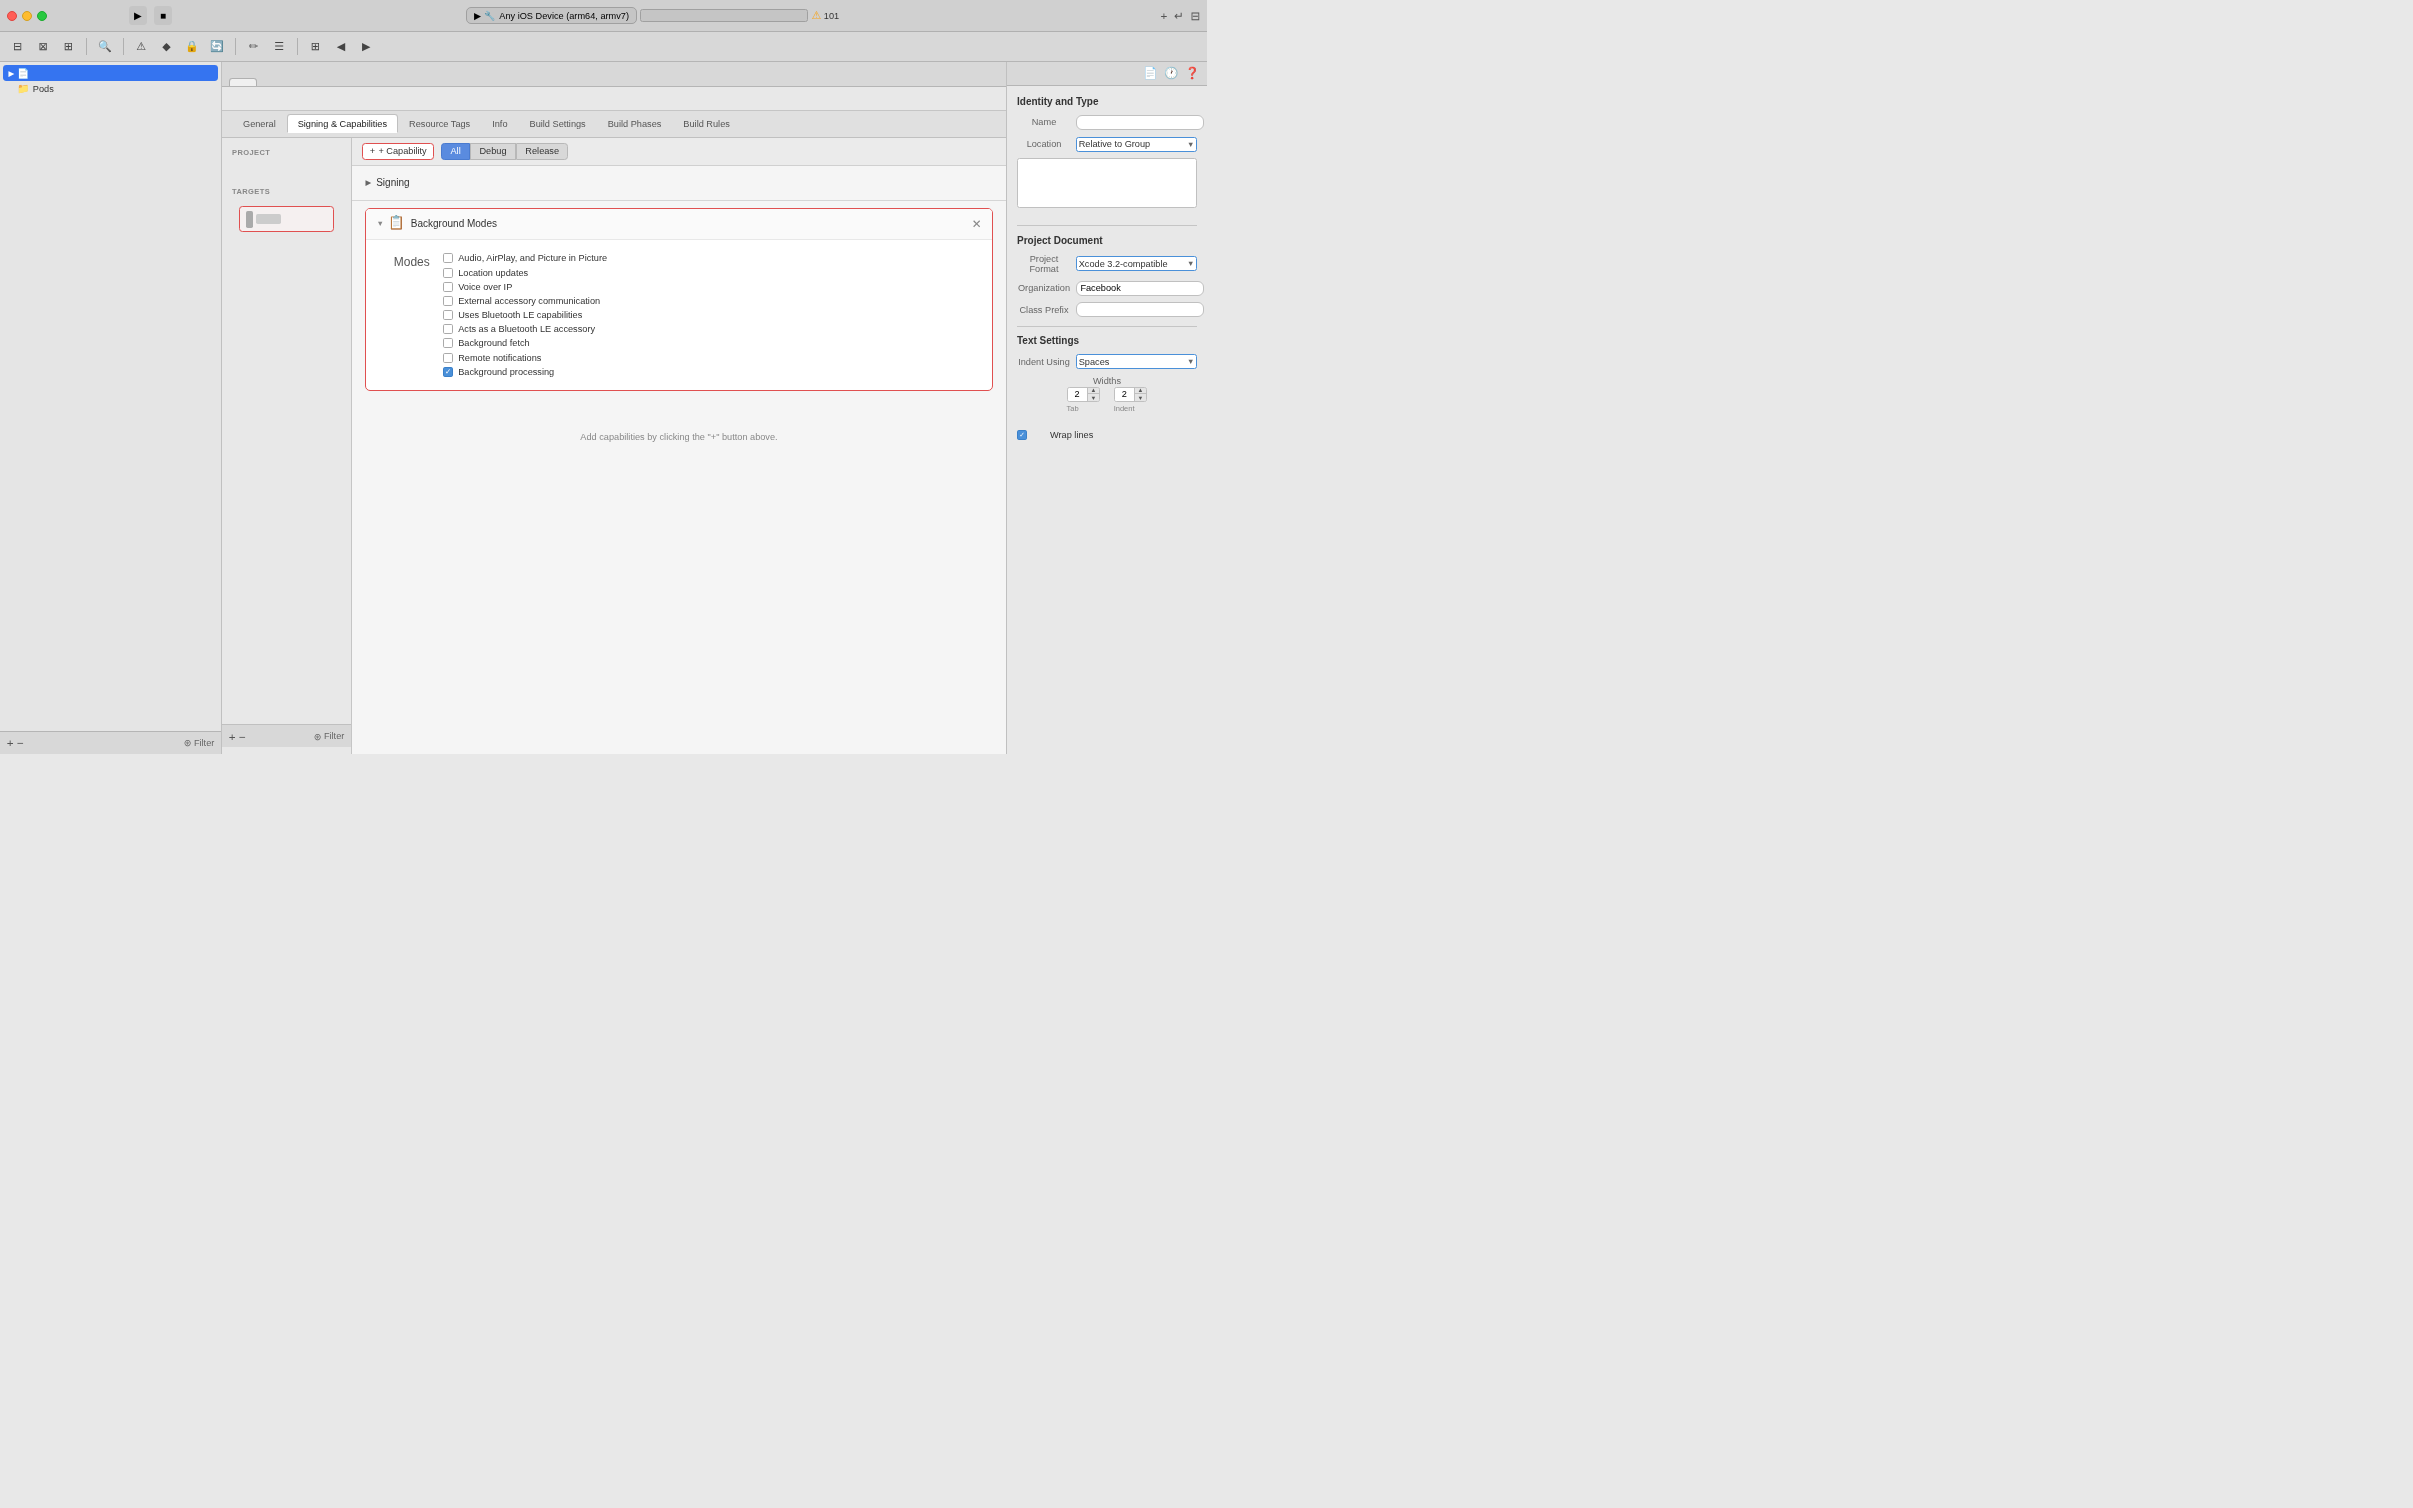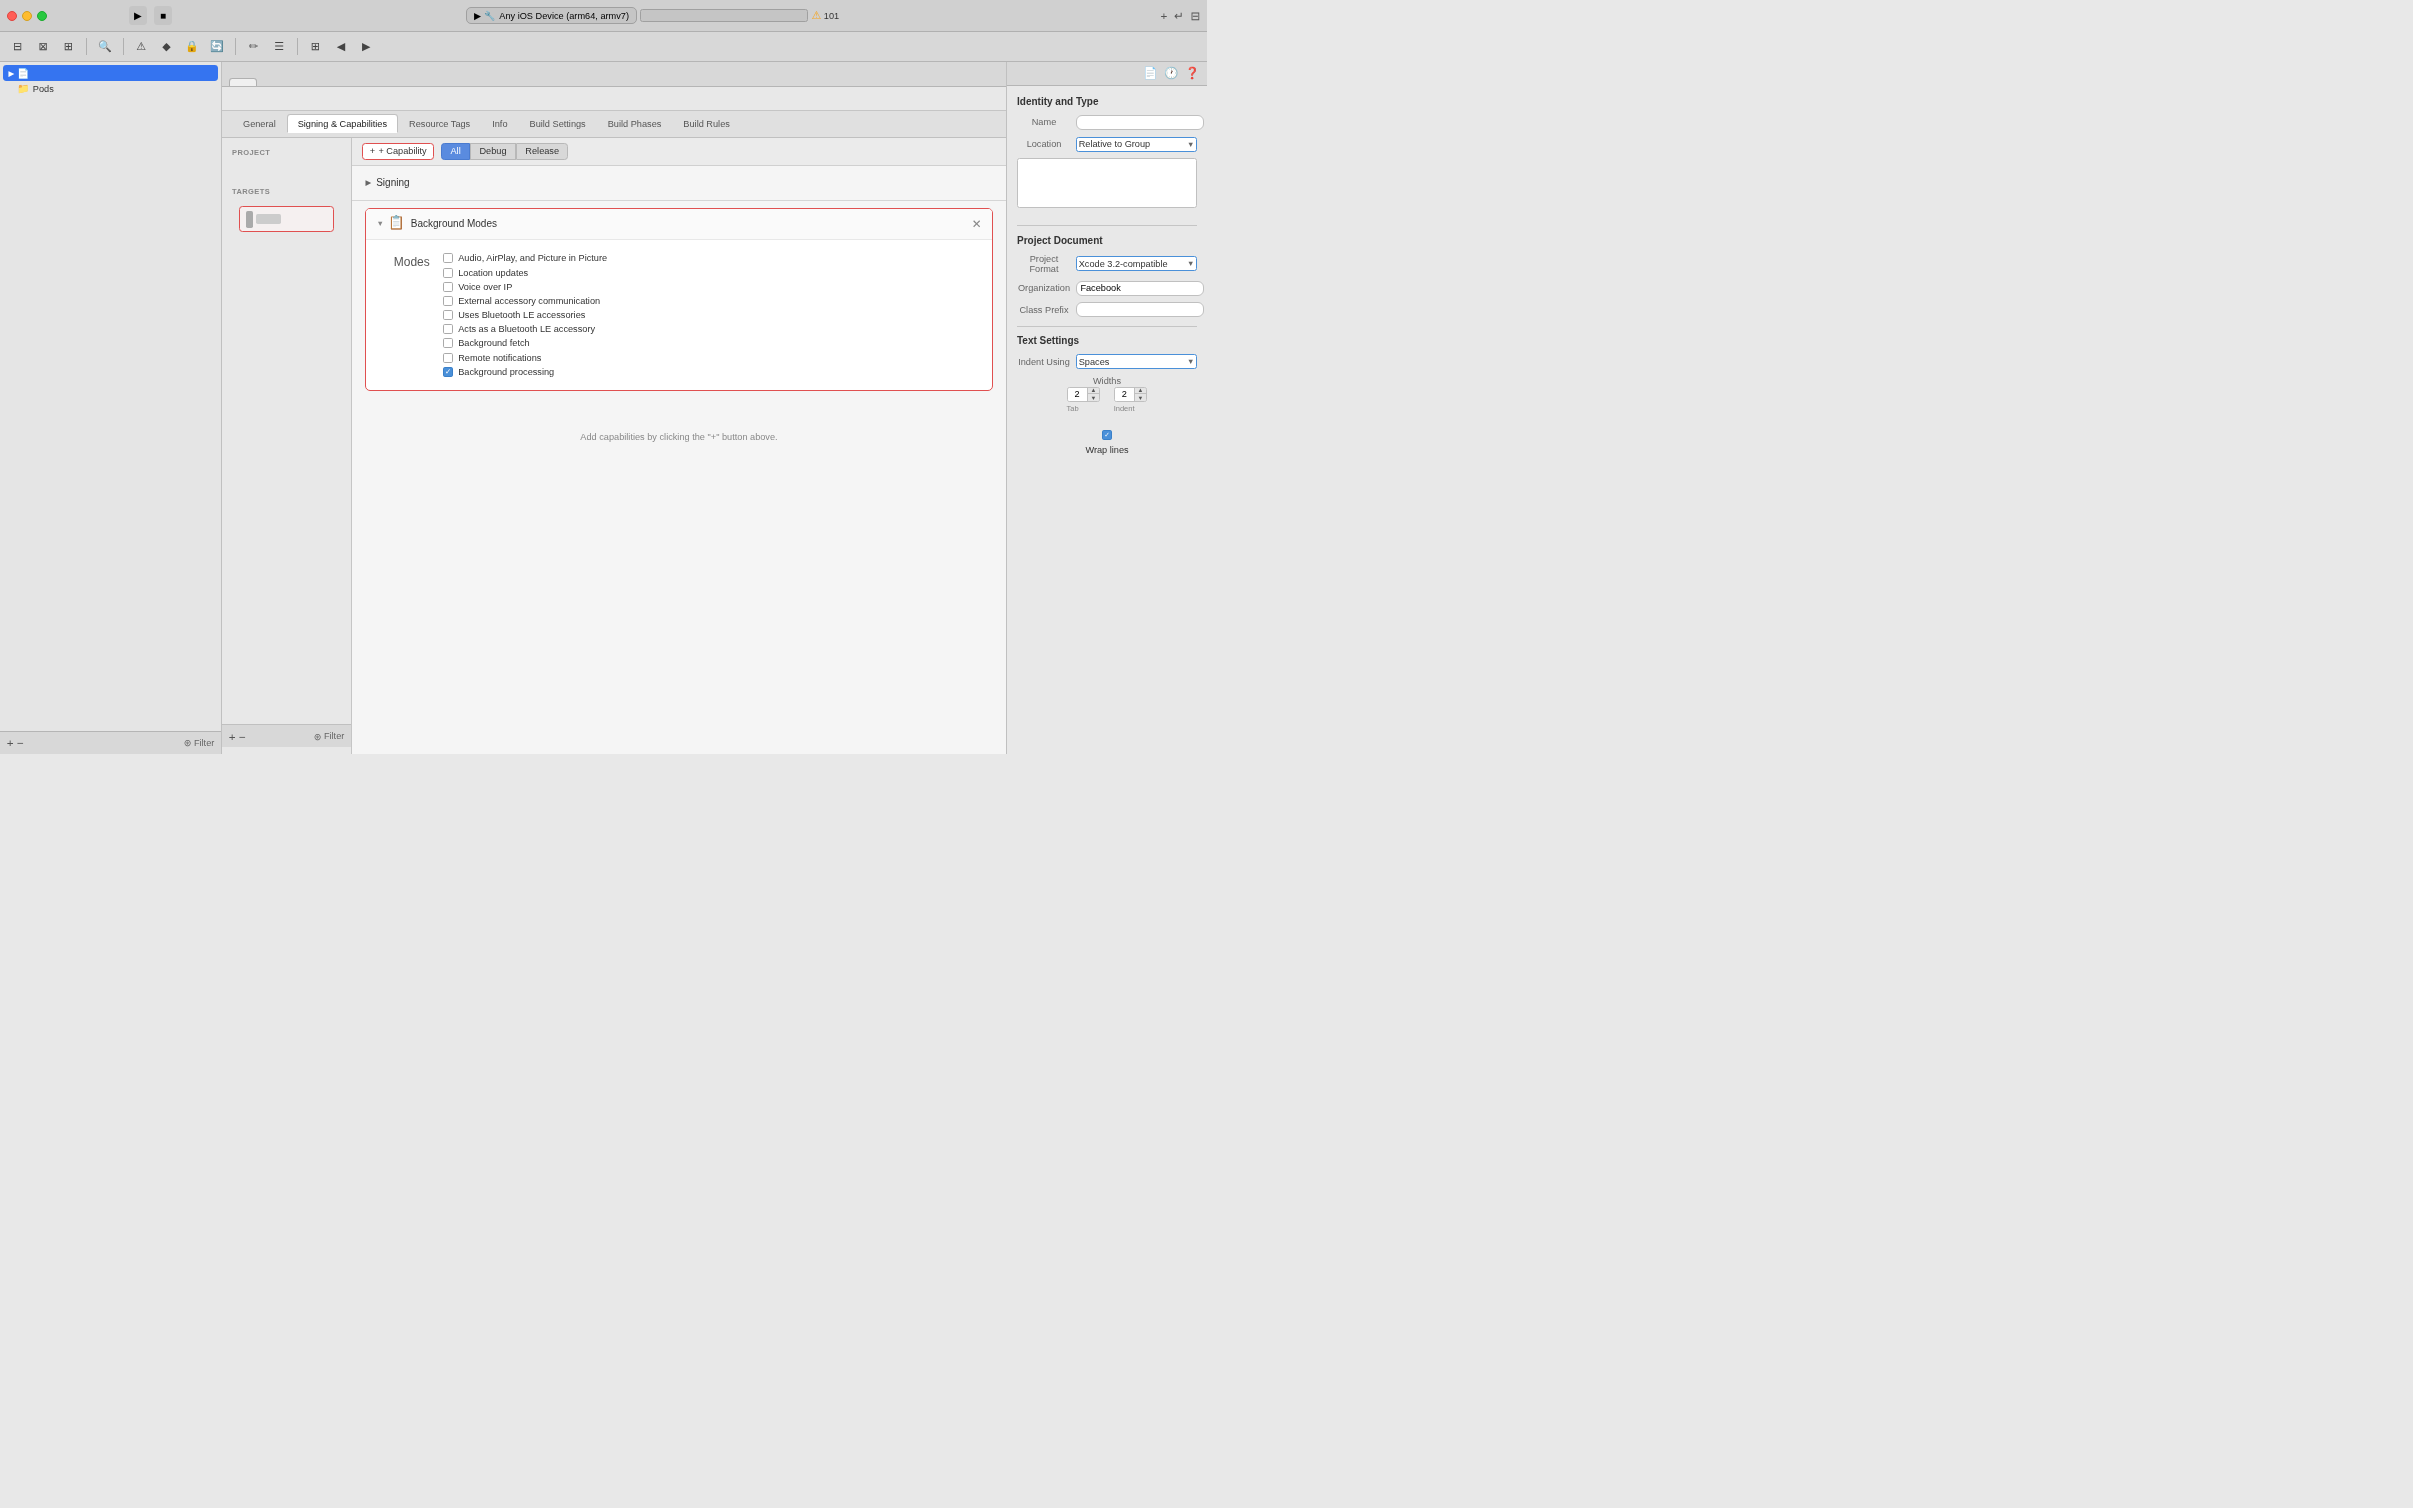--- a/index.html
+++ b/index.html
@@ -653,23 +653,22 @@
       align-items: center;
       justify-content: center;
       color: #555;
     }
     .stepper-btn:not(:last-child) {
       border-bottom: 0.8px solid #c0c0c0;
     }
     .checkbox-row {
       display: flex;
       align-items: center;
-      gap: 5px;
+      gap: 23px;
       margin-bottom: 17px;
-      flex-direction: column;
     }
     .insp-checkbox {
       width: 10px;
       height: 10px;
       border: 0.8px solid #aaa;
       border-radius: 1.7px;
       background: white;
       cursor: pointer;
       display: flex;
       align-items: center;
@@ -907,21 +906,21 @@
                   <div class="mode-item">
                     <div class="mode-checkbox"></div>
                     <span>Voice over IP</span>
                   </div>
                   <div class="mode-item">
                     <div class="mode-checkbox"></div>
                     <span>External accessory communication</span>
                   </div>
                   <div class="mode-item">
                     <div class="mode-checkbox"></div>
-                    <span>Uses Bluetooth LE accessories</span>
+                    <span>Uses Bluetooth LE capabilities</span>
                   </div>
                   <div class="mode-item">
                     <div class="mode-checkbox"></div>
                     <span>Acts as a Bluetooth LE accessory</span>
                   </div>
                   <div class="mode-item">
                     <div class="mode-checkbox"></div>
                     <span>Background fetch</span>
                   </div>
                   <div class="mode-item">

